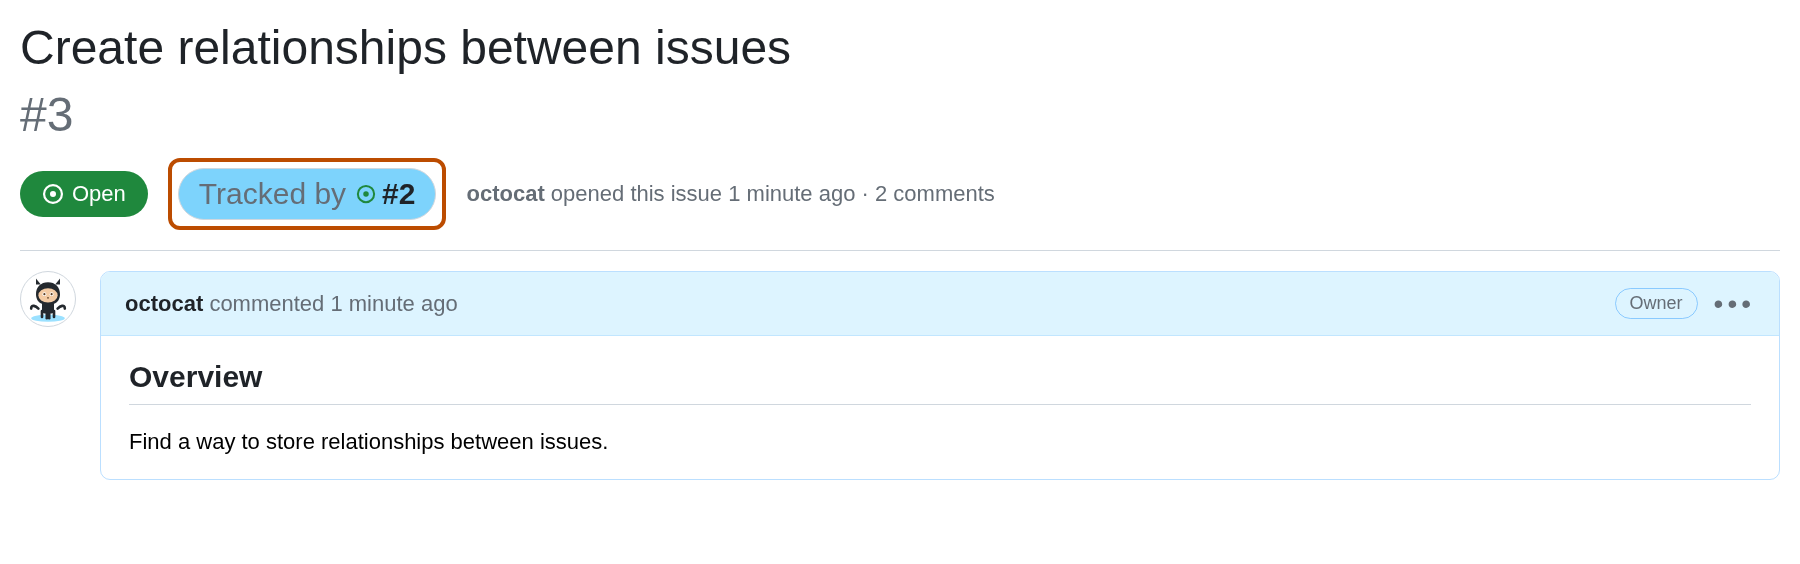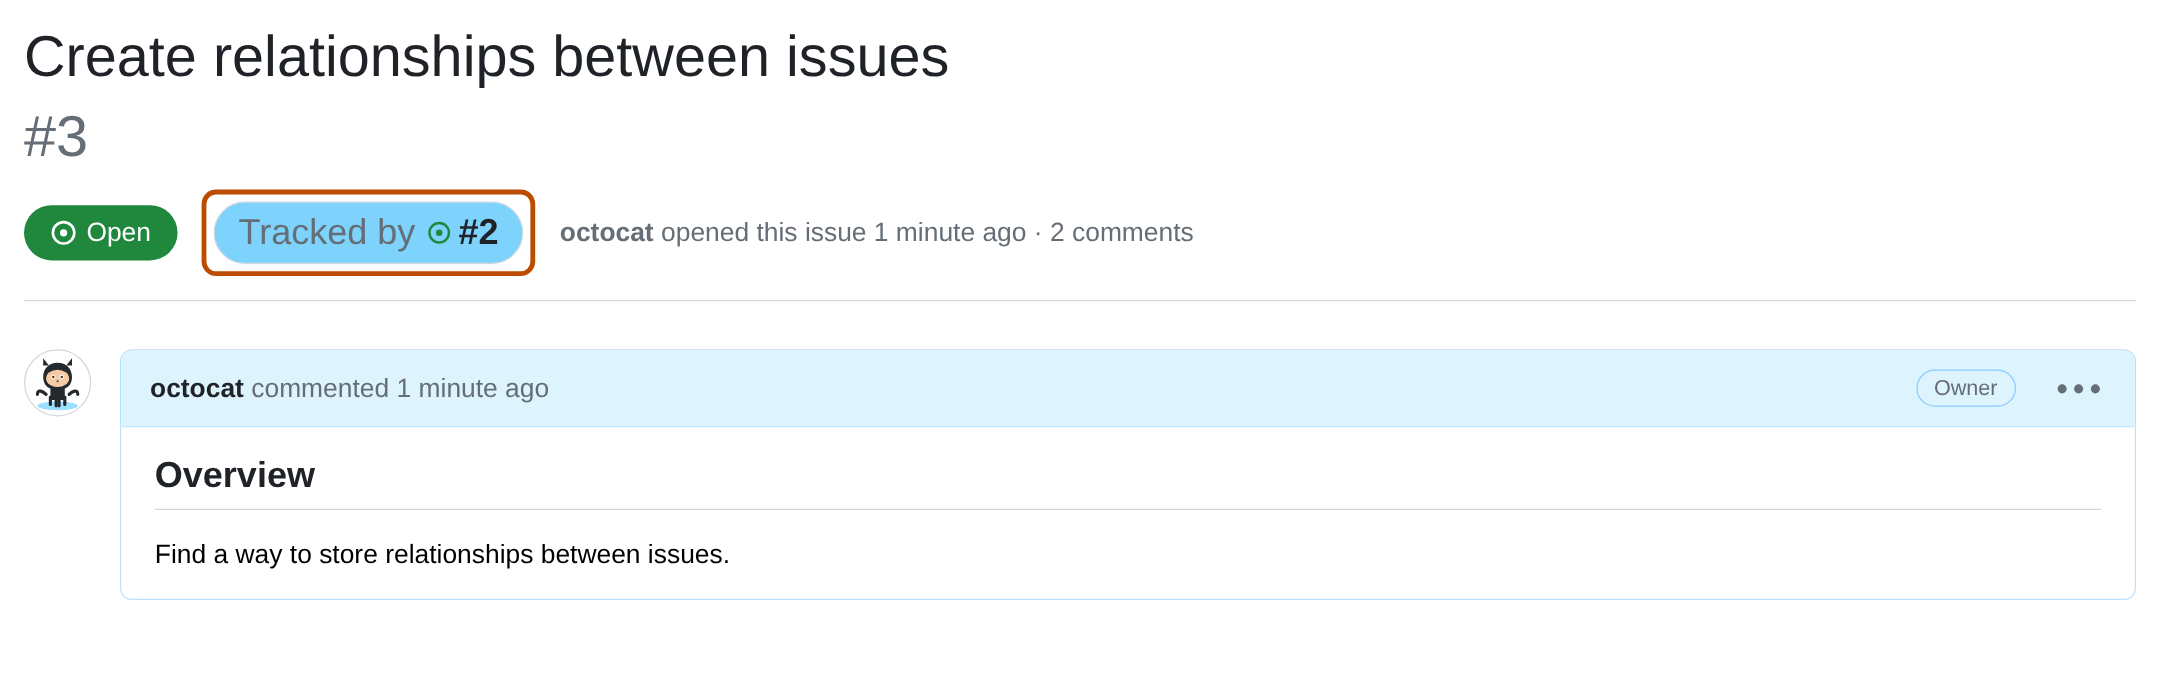--- a/index.html
+++ b/index.html
@@ -29,21 +29,21 @@
       font-size: 48px;
       font-weight: 300;
       color: #656d76;
     }
     .meta-row {
       display: flex;
       align-items: center;
       gap: 20px;
       padding-bottom: 20px;
       border-bottom: 1px solid #d0d7de;
-      margin-bottom: 40px;
+      margin-bottom: 20px;
     }
     .state-badge {
       display: inline-flex;
       align-items: center;
       gap: 8px;
       background: #1f883d;
       color: #ffffff;
       padding: 10px 22px;
       border-radius: 999px;
       font-size: 22px;
@@ -137,21 +137,21 @@
       font-size: 22px;
       color: #656d76;
     }
     .comment-header-left .author {
       font-weight: 600;
       color: #1f2328;
     }
     .comment-header-right {
       display: flex;
       align-items: center;
-      gap: 34px;
+      gap: 16px;
       justify-content: flex-end;
     }
     .owner-badge {
       border: 1px solid #54aeff99;
       color: #656d76;
       padding: 4px 14px;
       border-radius: 999px;
       font-size: 18px;
       font-weight: 500;
     }

